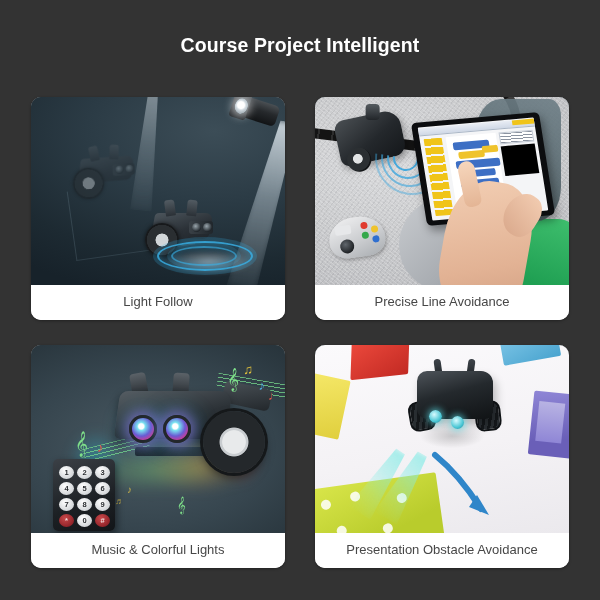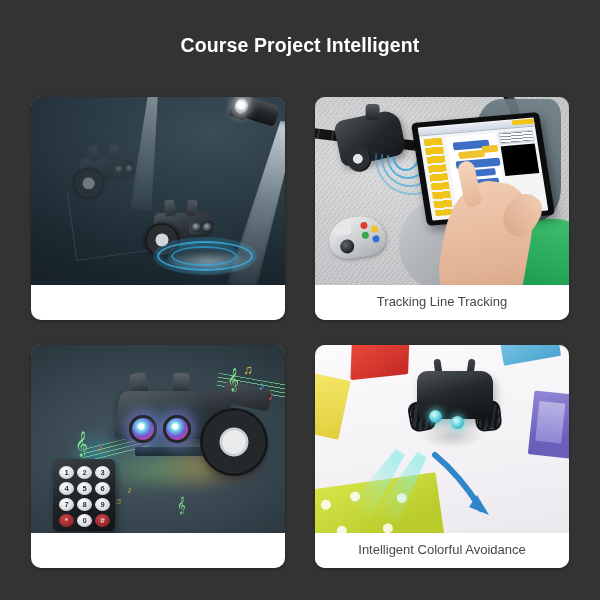--- a/index.html
+++ b/index.html
@@ -548,20 +548,21 @@
             <div class="sensor"></div>
             <div class="eye l"></div>
             <div class="eye r"></div>
             <div class="wheel"></div>
           </div>
 
           <div class="lf-ring"></div>
           <div class="lf-ring inner"></div>
         </div>
       </div>
+      <div class="card-caption">Light Follow</div>
     </div>
 
     <div class="card">
       <div class="card-media">
         <div class="scene-line">
           <div class="carpet-noise"></div>
 
           <div class="lt-track"></div>
           <div class="lt-curve"></div>
 
@@ -601,21 +602,21 @@
               <div class="preview"></div>
             </div>
           </div>
 
           <div class="lt-hand">
             <div class="lt-thumb"></div>
           </div>
           <div class="lt-finger"></div>
         </div>
       </div>
-      <div class="card-caption">Tracking Line Tracking</div>
+      <div class="card-caption">Precise Line Avoidance</div>
     </div>
 
     <div class="card">
       <div class="card-media">
         <div class="scene-music">
           <div class="ml-glow"></div>
 
           <div class="staff" style="left:52px; top:96px; transform: rotate(-14deg);"></div>
           <div class="staff" style="right:-6px; top:34px; transform: rotate(10deg); width:74px;"></div>
 
@@ -651,20 +652,21 @@
               <div class="ml-key">7</div>
               <div class="ml-key">8</div>
               <div class="ml-key">9</div>
               <div class="ml-key red">*</div>
               <div class="ml-key">0</div>
               <div class="ml-key red">#</div>
             </div>
           </div>
         </div>
       </div>
+      <div class="card-caption">Music &amp; Colorful Lights</div>
     </div>
 
     <div class="card">
       <div class="card-media">
         <div class="scene-obs">
           <div class="ob-block ob-red"></div>
           <div class="ob-block ob-blue"></div>
           <div class="ob-block ob-yellowL"></div>
           <div class="ob-block ob-purple">
             <div class="panel"></div>
@@ -692,17 +694,17 @@
             <div class="ob-sonar l"></div>
             <div class="ob-sonar r"></div>
           </div>
 
           <svg class="ob-arrow" viewBox="0 0 80 80">
             <path d="M8 6 C 30 24, 44 44, 54 60" stroke="#2f86c9" stroke-width="6" fill="none" stroke-linecap="round"></path>
             <path d="M42 58 L 62 66 L 50 46 Z" fill="#2f86c9"></path>
           </svg>
         </div>
       </div>
-      <div class="card-caption">Intelligent Colorful Avoidance</div>
+      <div class="card-caption">Presentation Obstacle Avoidance</div>
     </div>
 
   </div>
 </div>
 
 </body></html>

